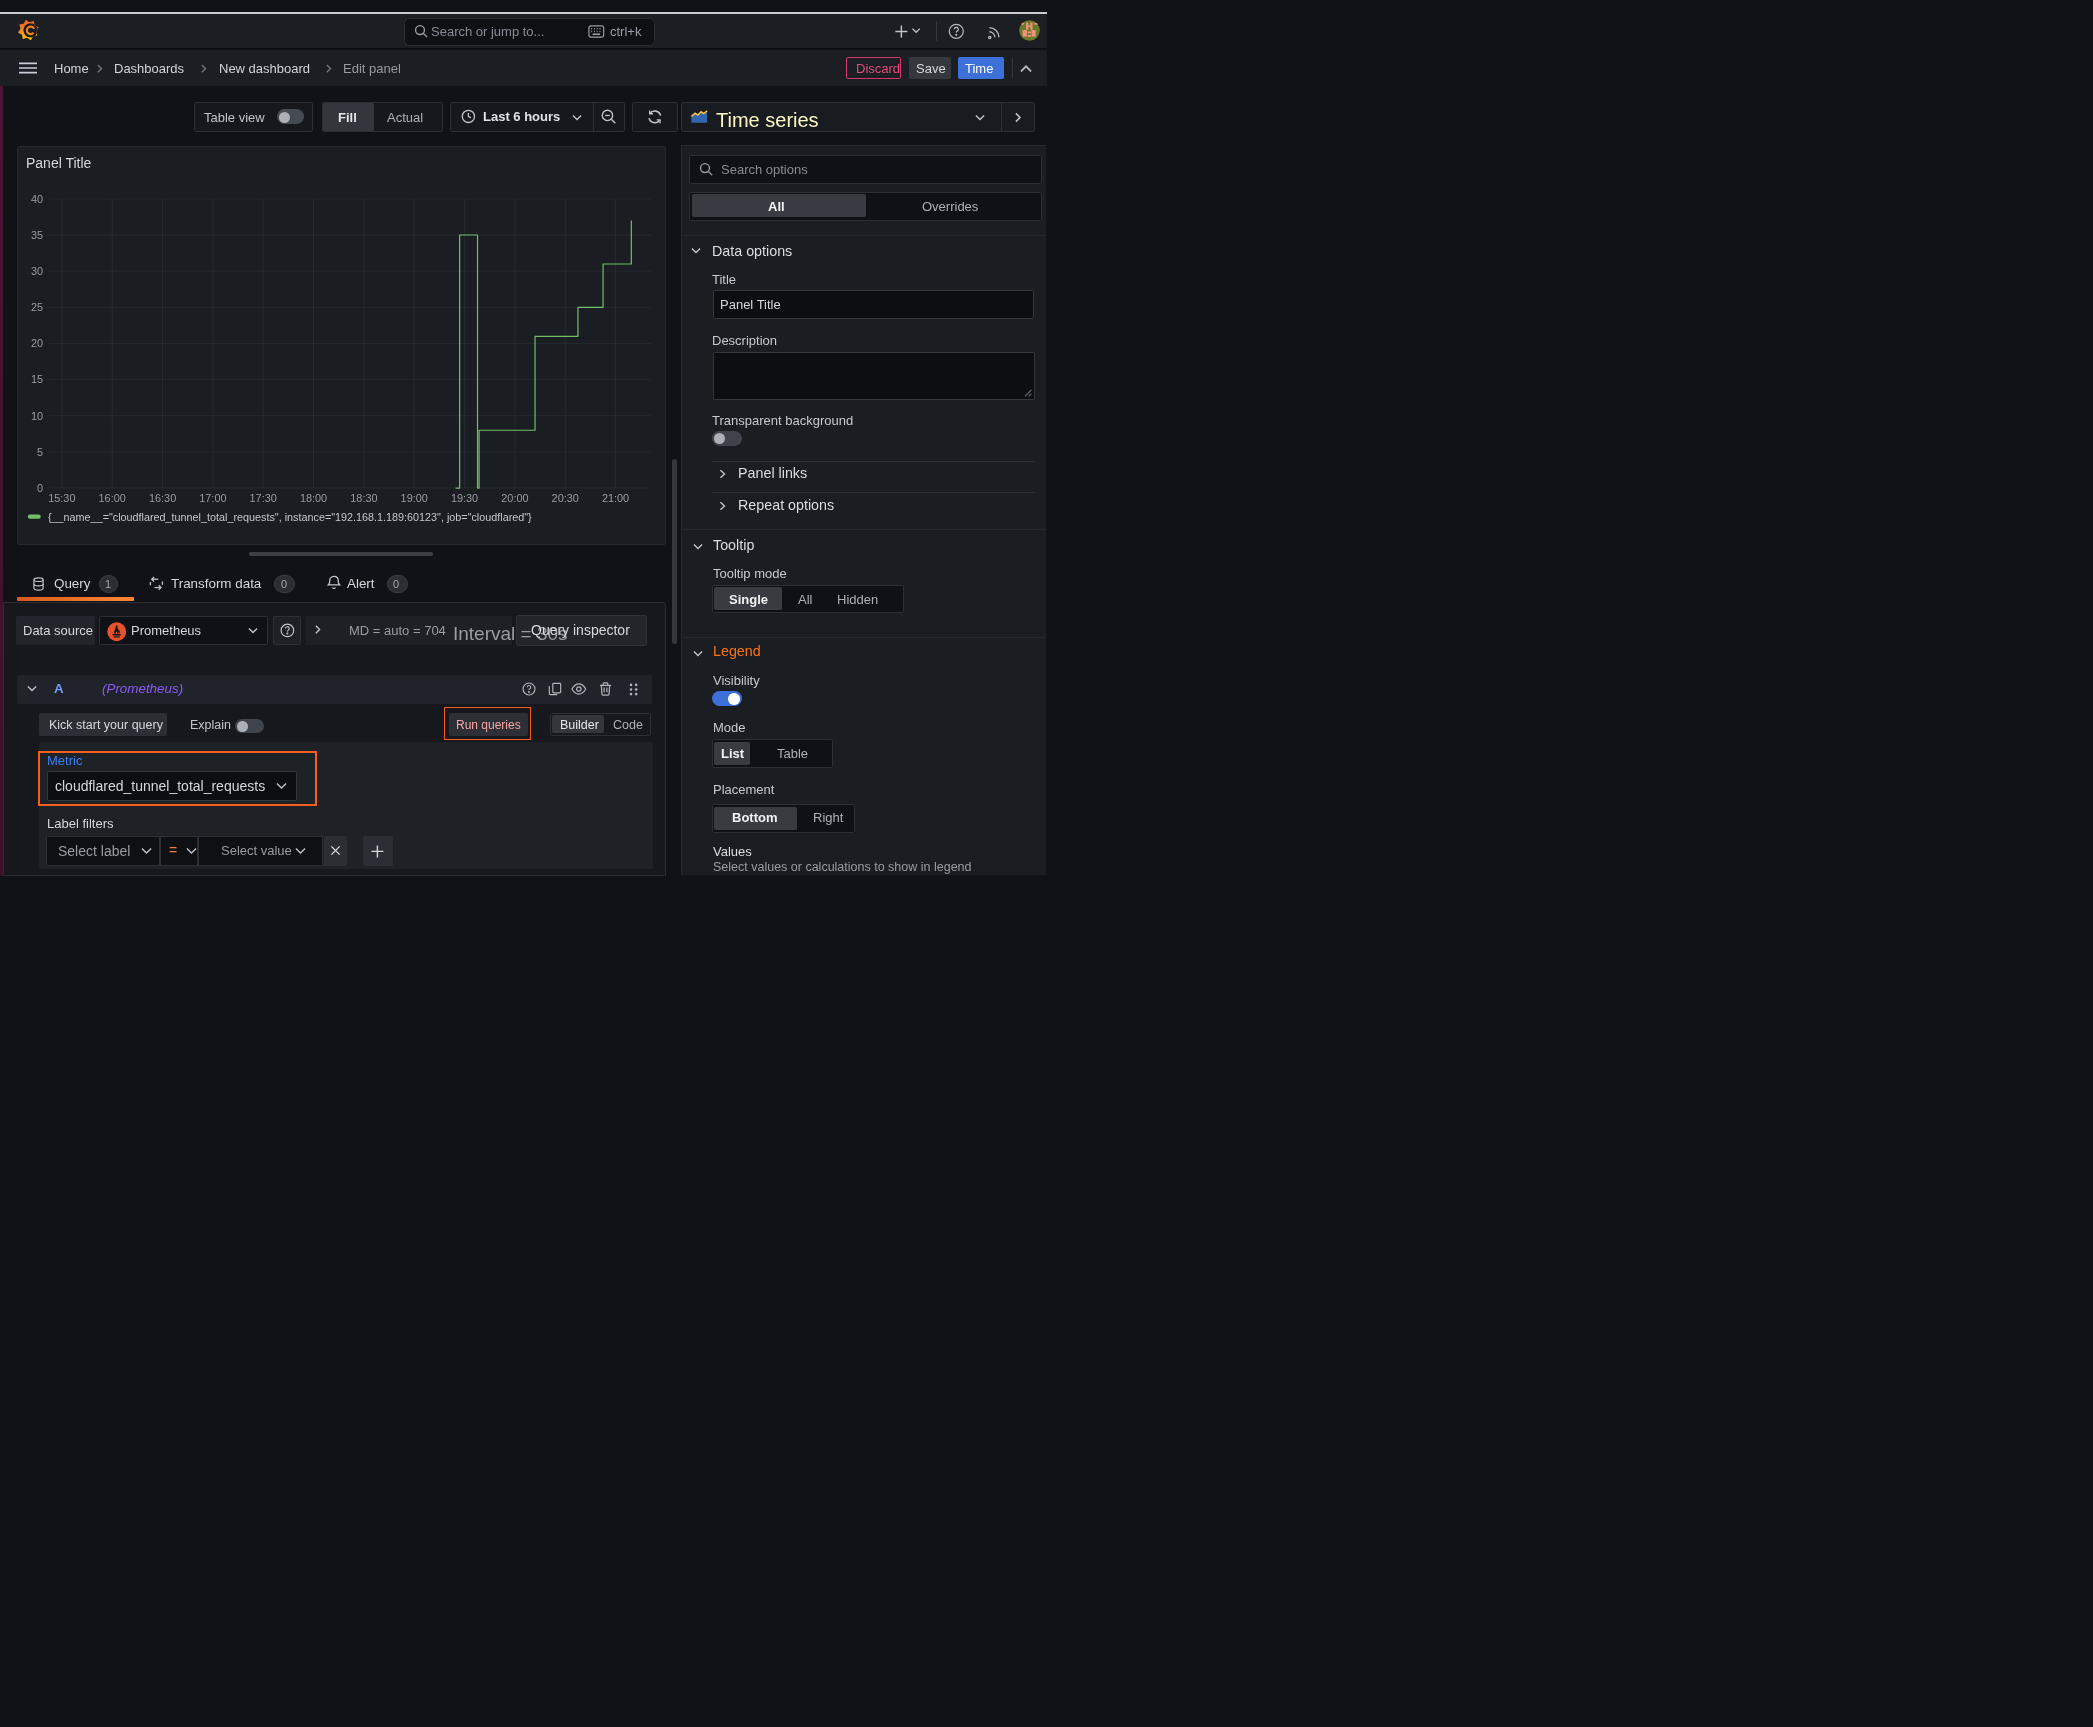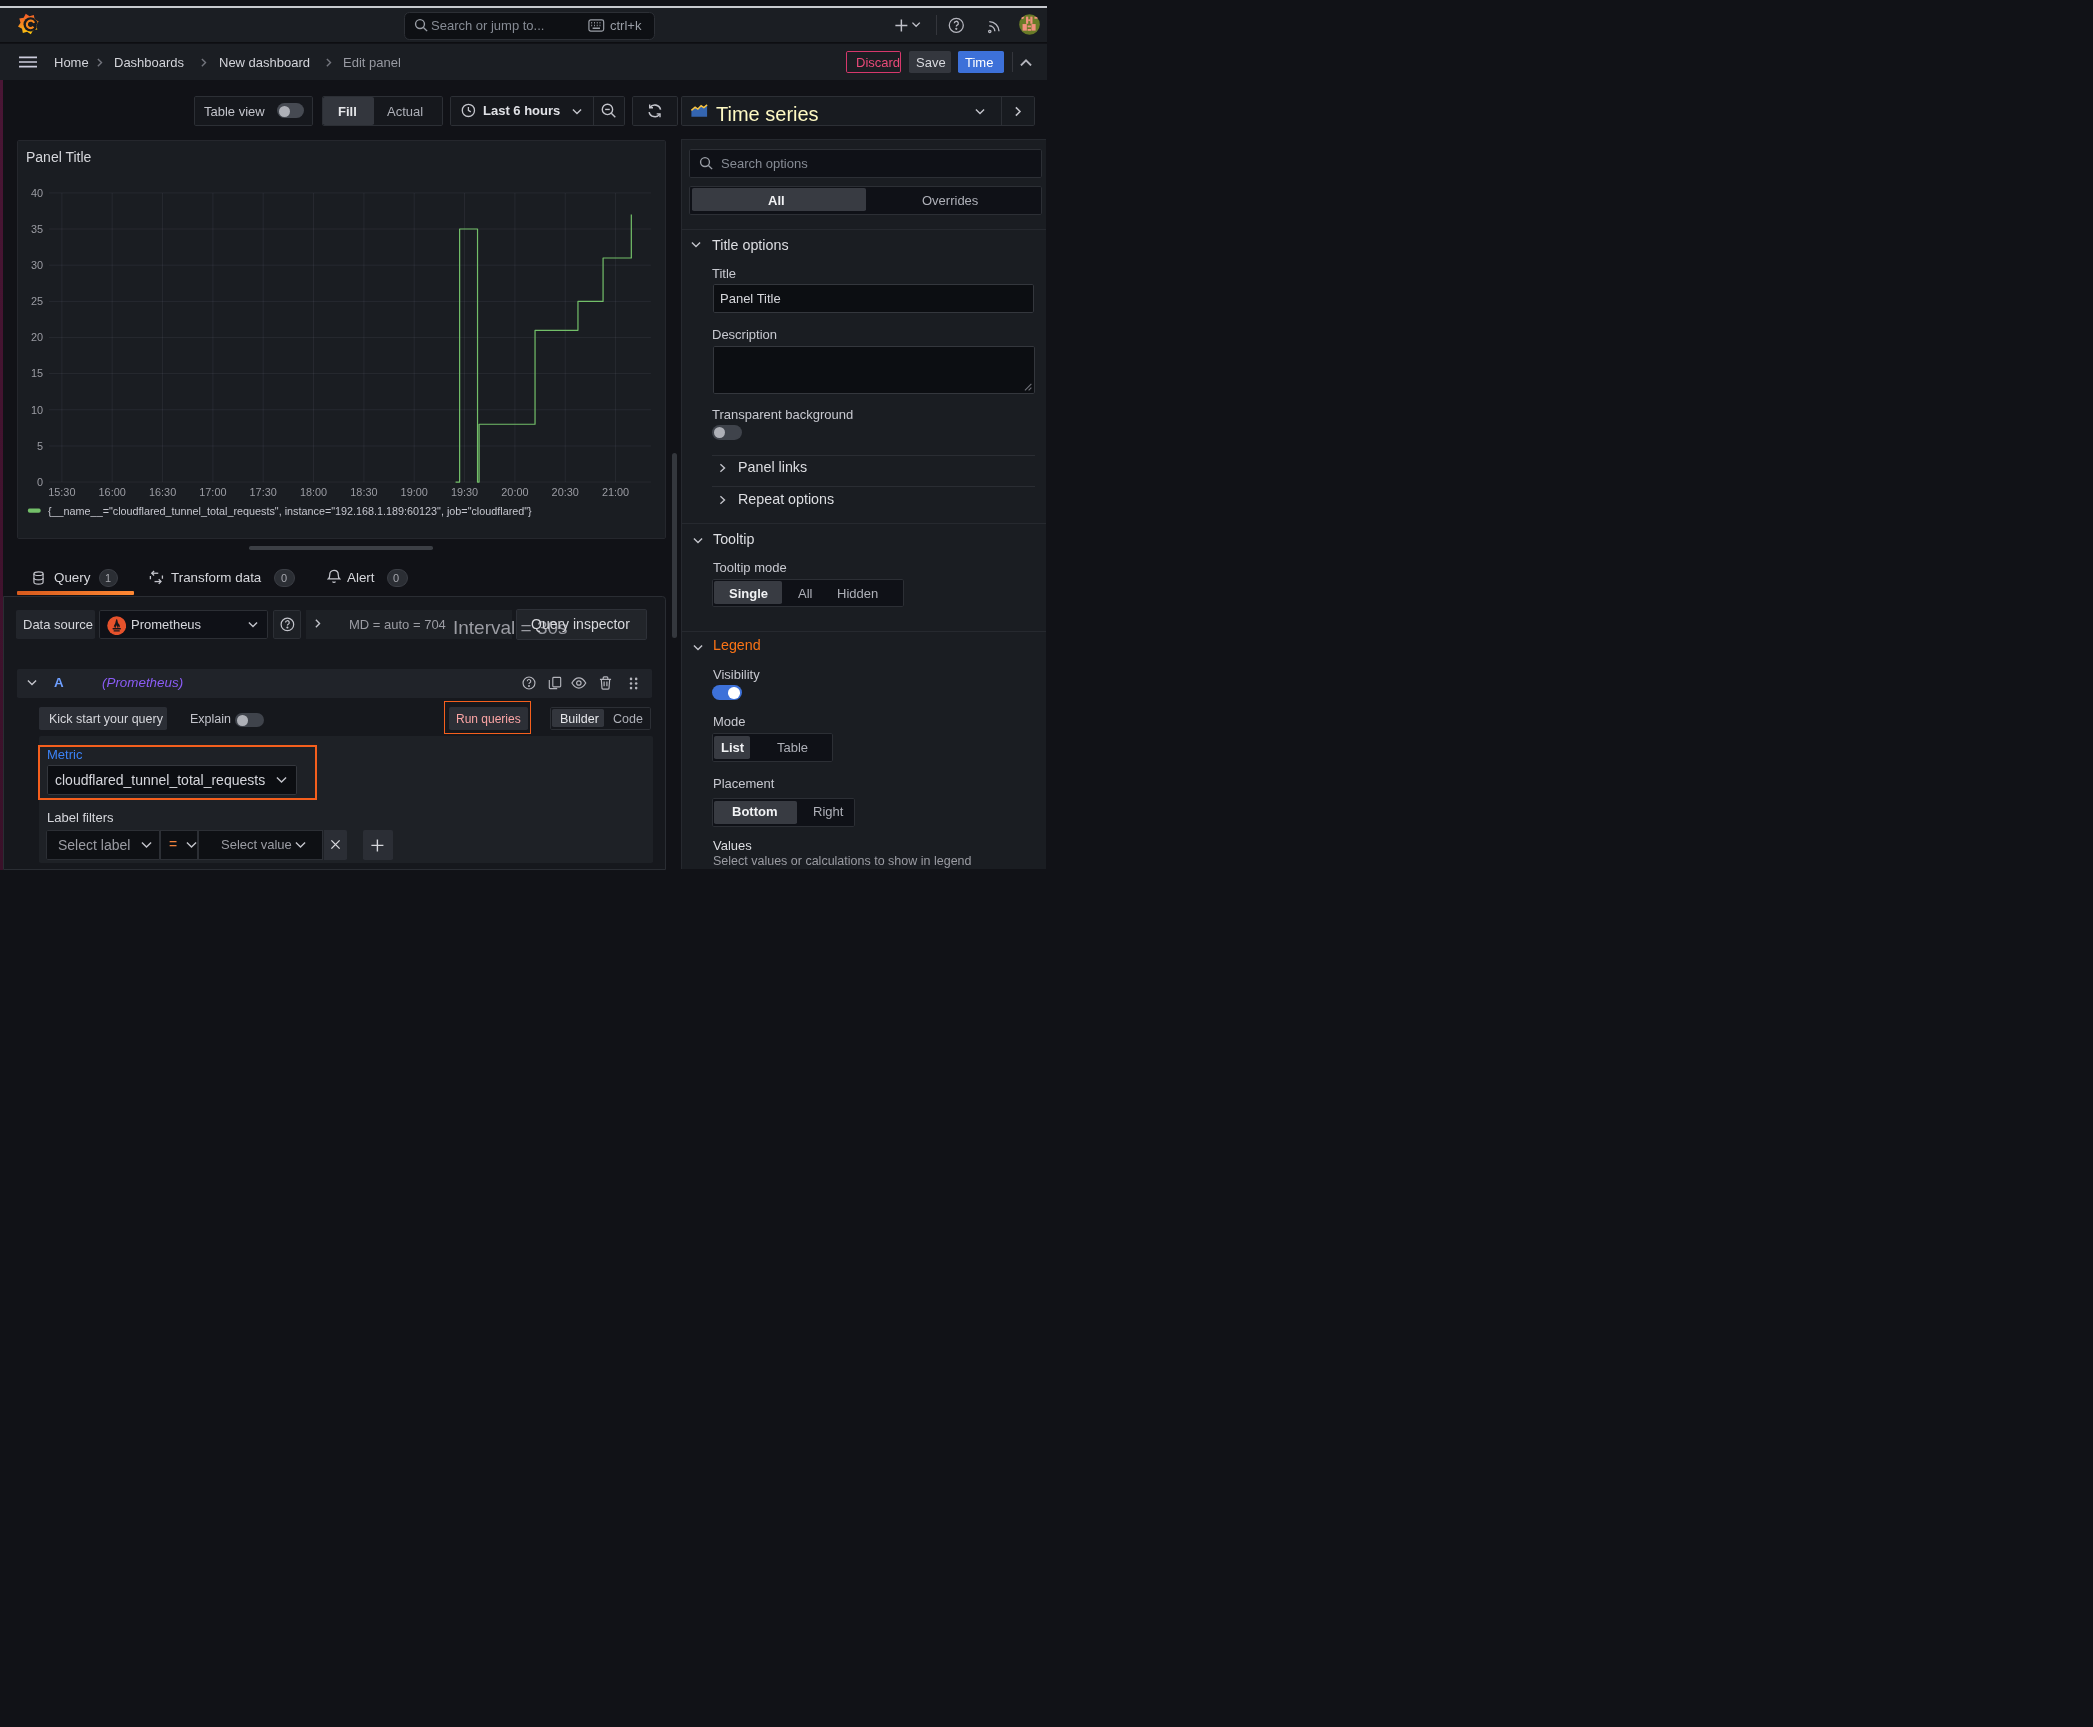--- a/index.html
+++ b/index.html
@@ -1,18 +1,18 @@
 <!DOCTYPE html>
 <html style="font-size:14.8px"><head>
 <meta charset="utf-8">
 <style>
   * { margin:0; padding:0; box-sizing:border-box; }
   html,body { width:1047px; height:864px; background:#111217; overflow:hidden; }
   body { font-family:"Liberation Sans", sans-serif; color:#ccccdc; }
-  #page { position:absolute; left:0; top:6px; width:1047px; height:864px; }
+  #page { position:absolute; left:0; top:12px; width:1047px; height:864px; }
   .abs { position:absolute; }
   .txt { position:absolute; white-space:nowrap; }
 </style>
 </head>
 <body>
 <div id="page">
 
   <div class="abs" style="left:0;top:0;width:1047px;height:1.8px;background:#c7c9ce;"></div>
 
   <div class="abs" style="left:0;top:1.8px;width:1047px;height:35px;background:#1b1e23;border-bottom:0.9px solid #0d0e11;"></div>
@@ -383,21 +383,21 @@
   <div class="abs" style="left:689px;top:180px;width:353px;height:29px;background:#0f1117;border:0.9px solid #2c2f35;border-radius:1.8px;"></div>
   <div class="abs" style="left:692px;top:182px;width:174px;height:23px;background:#383b42;border-radius:1.8px;"></div>
   <div class="txt" style="left:768px;top:187px;font-size:13px;color:#f1f2f4;font-weight:bold;">All</div>
   <div class="txt" style="left:922px;top:187px;font-size:13px;color:#aeb0b8;">Overrides</div>
 
   <div class="abs" style="left:681px;top:223px;width:365px;height:0.9px;background:#26292f;"></div>
 
   <svg class="abs" style="left:691px;top:235px;" width="10" height="7.4" viewBox="0 0 11 8" fill="none" stroke="#c3c4cb" stroke-width="1.5">
       <path d="M1 1.5 l4.5 4.5 l4.5 -4.5"></path>
     </svg>
-  <div class="txt" style="left:712px;top:231px;font-size:14.3px;color:#dddee2;font-weight:500;">Title options</div>
+  <div class="txt" style="left:712px;top:231px;font-size:14.3px;color:#dddee2;font-weight:500;">Data options</div>
 
   <div class="txt" style="left:712px;top:260px;font-size:13px;color:#c8c9d0;">Title</div>
   <div class="abs" style="left:713px;top:278px;width:321px;height:29px;background:#0c0e12;border:0.9px solid #34373d;border-radius:1.8px;"></div>
   <div class="txt" style="left:720px;top:285px;font-size:13px;color:#d6d7dc;">Panel Title</div>
 
   <div class="txt" style="left:712px;top:321px;font-size:13px;color:#c8c9d0;">Description</div>
   <div class="abs" style="left:713px;top:340px;width:322px;height:48px;background:#0c0e12;border:0.9px solid #34373d;border-radius:1.8px;"></div>
   <svg class="abs" style="left:1024px;top:377px;" width="8.3" height="8.3" viewBox="0 0 9 9" stroke="#6f7178" stroke-width="1.2">
       <path d="M8 1 L1 8 M8 5 L5 8"></path>
     </svg>

